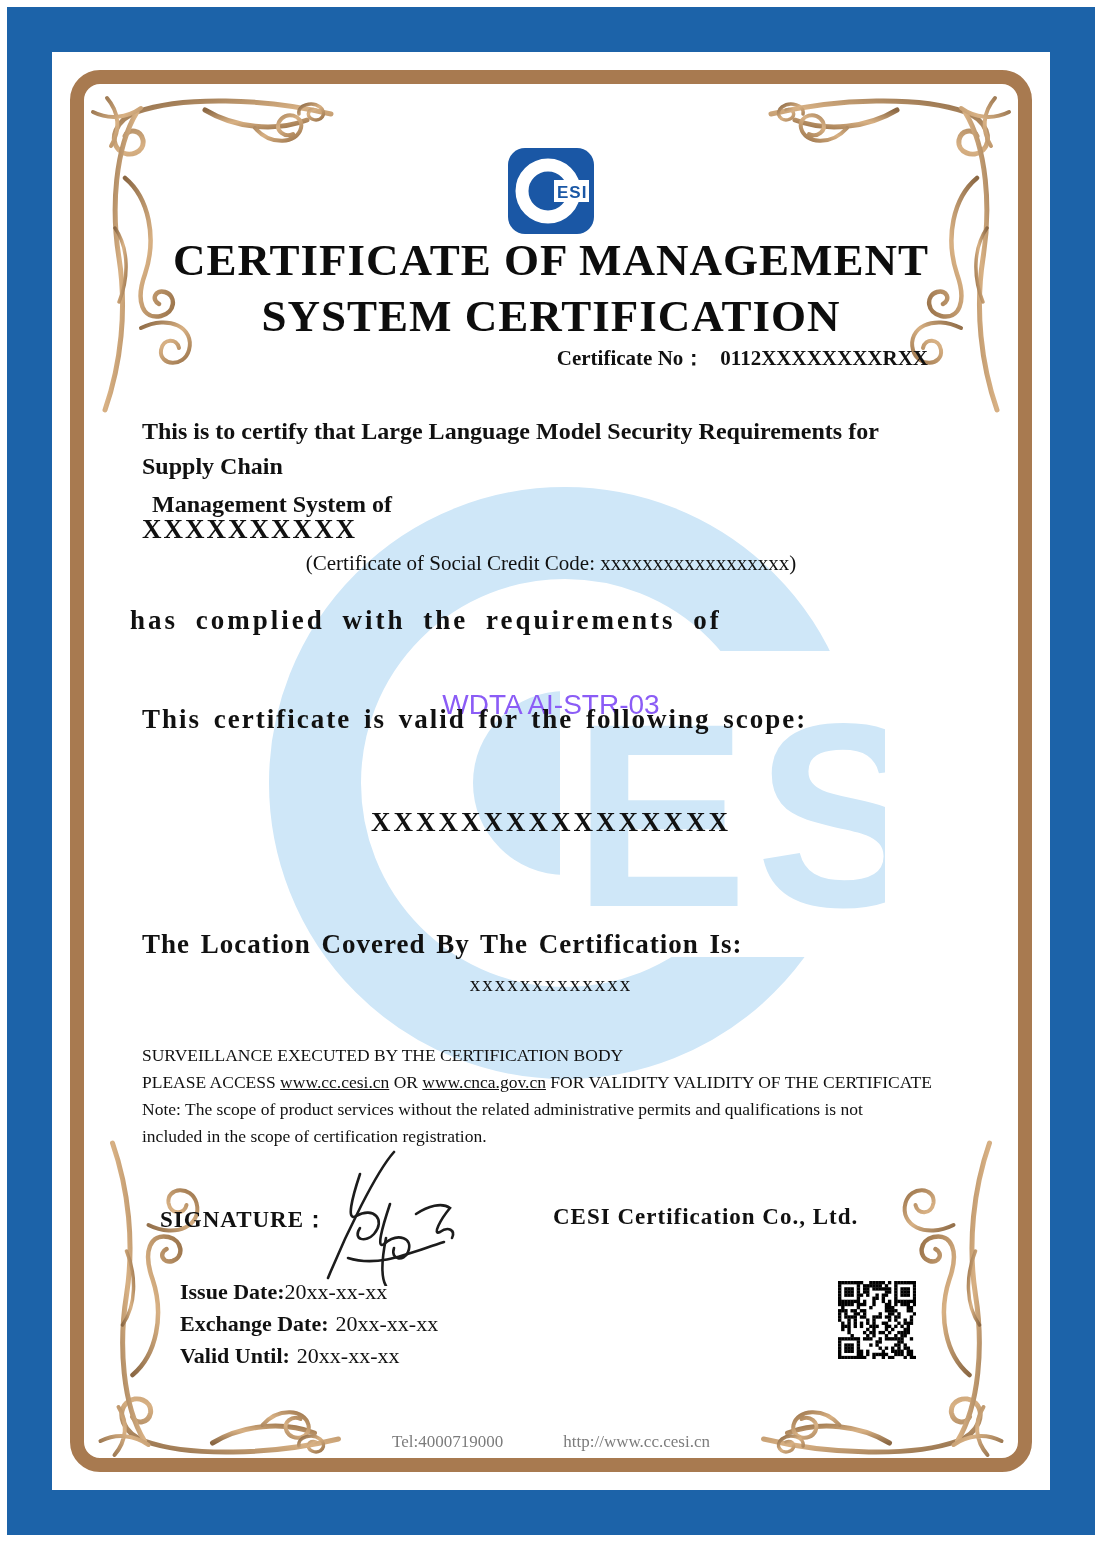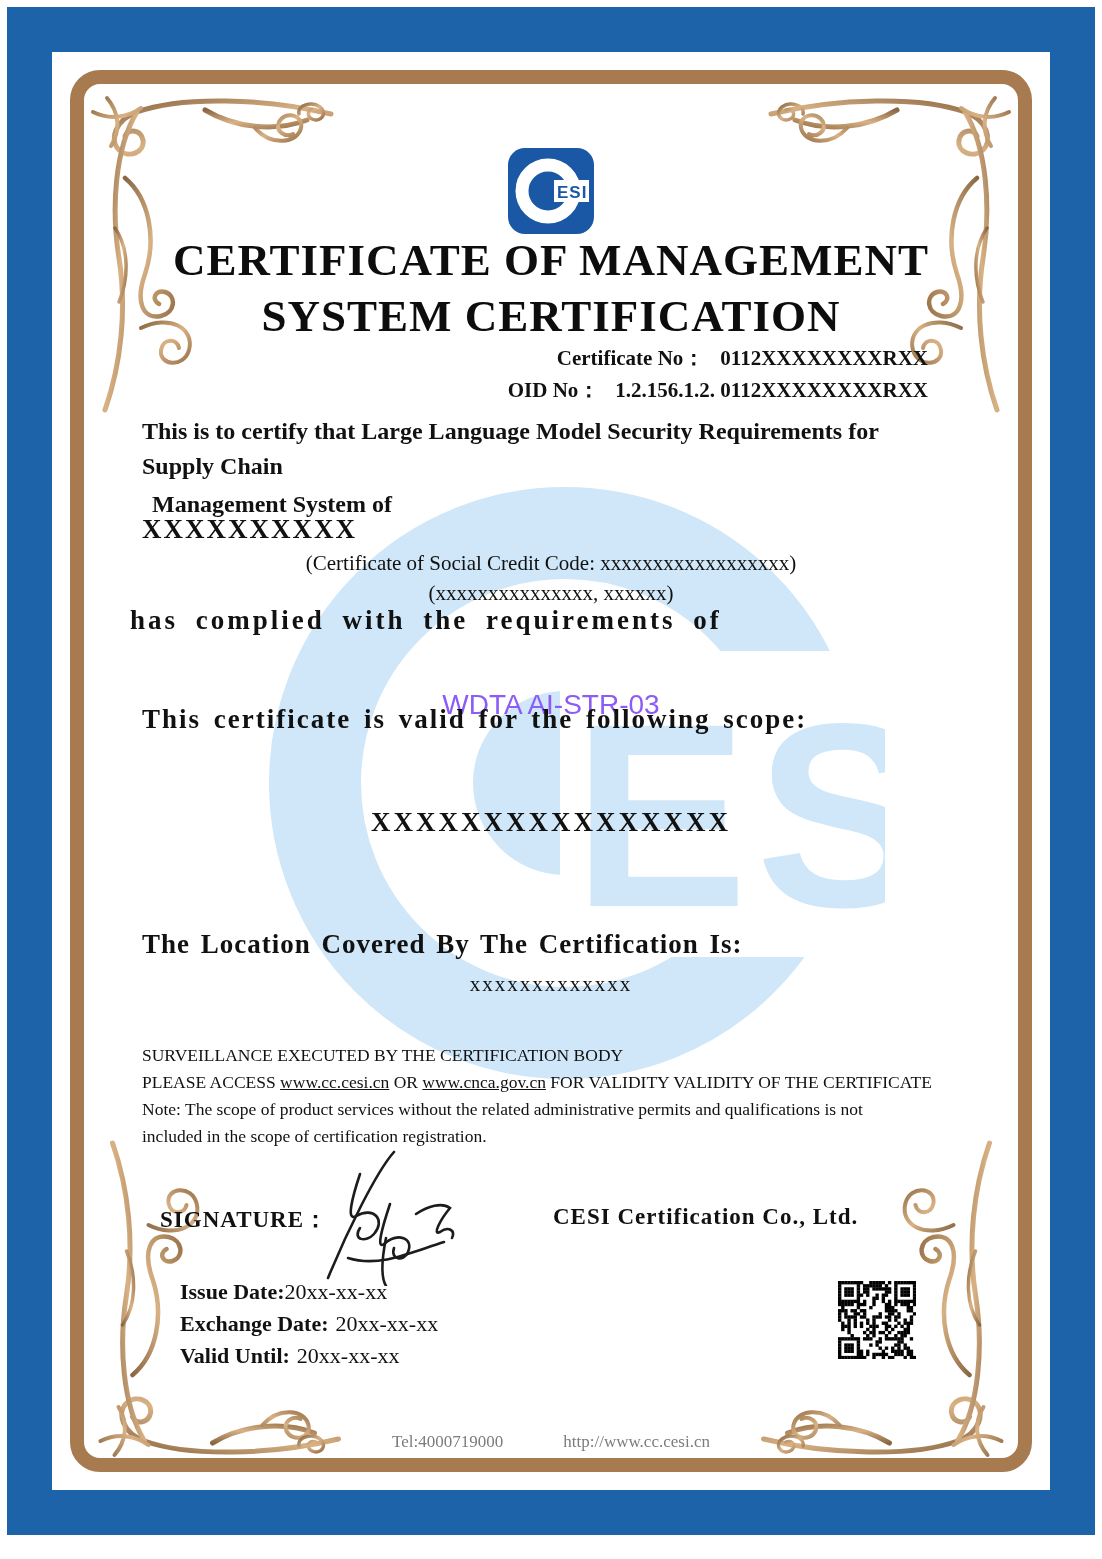--- a/index.html
+++ b/index.html
@@ -120,28 +120,26 @@
       <rect x="46" y="32" width="35" height="22" fill="#ffffff"></rect>
       <text x="49" y="50" font-family="Liberation Sans, sans-serif" font-size="17" font-weight="bold" letter-spacing="1" style="fill:var(--logo-blue,#1a57a5)">ESI</text>
     </svg>
   </div>
 
   <div class="abs center title" style="top:234px;z-index:2;">CERTIFICATE OF MANAGEMENT</div>
   <div class="abs center title" style="top:290px;z-index:2;">SYSTEM CERTIFICATION</div>
 
   <div class="abs nums" style="right:174px;top:342px;z-index:2;">
     <div><span class="lbl">Certificate No：</span><span>0112XXXXXXXXRXX</span></div>
-    <div><span class="lbl">OID No：</span><span>1.2.156.1.2. 0112XXXXXXXXRXX</span></div>
   </div>
 
   <div class="abs certify" style="left:142px;top:414px;width:795px;z-index:2;">This is to certify that Large Language Model Security Requirements for Supply Chain</div>
   <div class="abs certify" style="left:152px;top:487px;z-index:2;">Management System of</div>
   <div class="abs b27" style="left:142px;top:514px;letter-spacing:2px;z-index:2;">XXXXXXXXXX</div>
   <div class="abs center plain20" style="top:551px;z-index:2;">(Certificate of Social Credit Code: xxxxxxxxxxxxxxxxxx)</div>
-  <div class="abs center plain20" style="top:581px;z-index:2;">(xxxxxxxxxxxxxxx, xxxxxx)</div>
   <div class="abs b27" style="left:130px;top:605px;letter-spacing:3px;word-spacing:8px;z-index:2;">has complied with the requirements of</div>
   <div class="abs center sans" style="top:645px;font-size:28px;color:#8b5cf6;z-index:2;margin-top:44px;">WDTA AI-STR-03</div>
   <div class="abs b27" style="left:142px;top:704px;letter-spacing:2px;word-spacing:4px;z-index:2;">This certificate is valid for the following scope:</div>
   <div class="abs center b27" style="top:807px;letter-spacing:3px;z-index:2;">XXXXXXXXXXXXXXXX</div>
   <div class="abs b27" style="left:142px;top:929px;letter-spacing:1px;word-spacing:3px;z-index:2;">The Location Covered By The Certification Is:</div>
   <div class="abs center plain20" style="top:972px;letter-spacing:2px;z-index:2;">xxxxxxxxxxxxx</div>
 
   <div class="abs legal" style="left:142px;top:1042px;width:815px;z-index:2;">
     <div>SURVEILLANCE EXECUTED BY THE CERTIFICATION BODY</div>
     <div><span>PLEASE ACCESS </span><a href="#">www.cc.cesi.cn</a><span> OR </span><a href="#">www.cnca.gov.cn</a><span> FOR VALIDITY VALIDITY OF THE CERTIFICATE</span></div>

